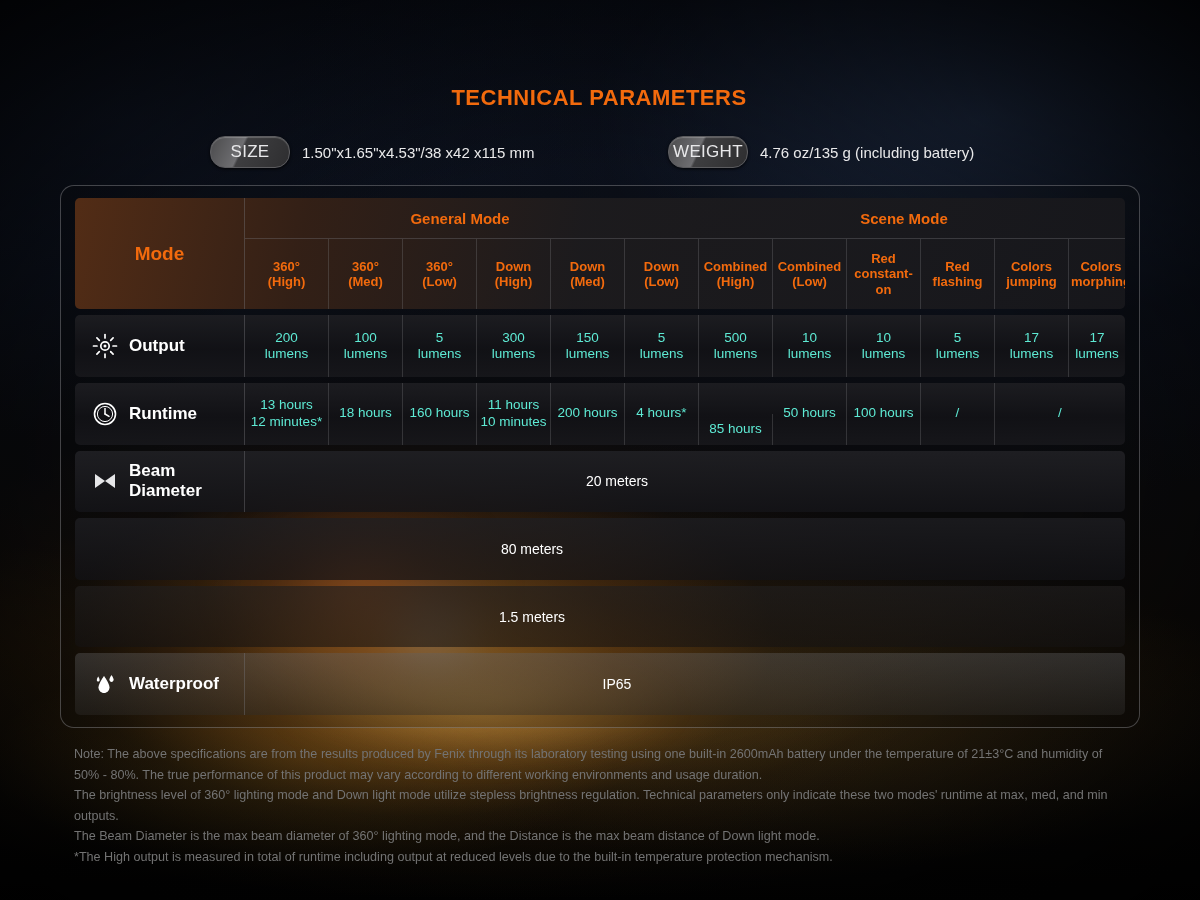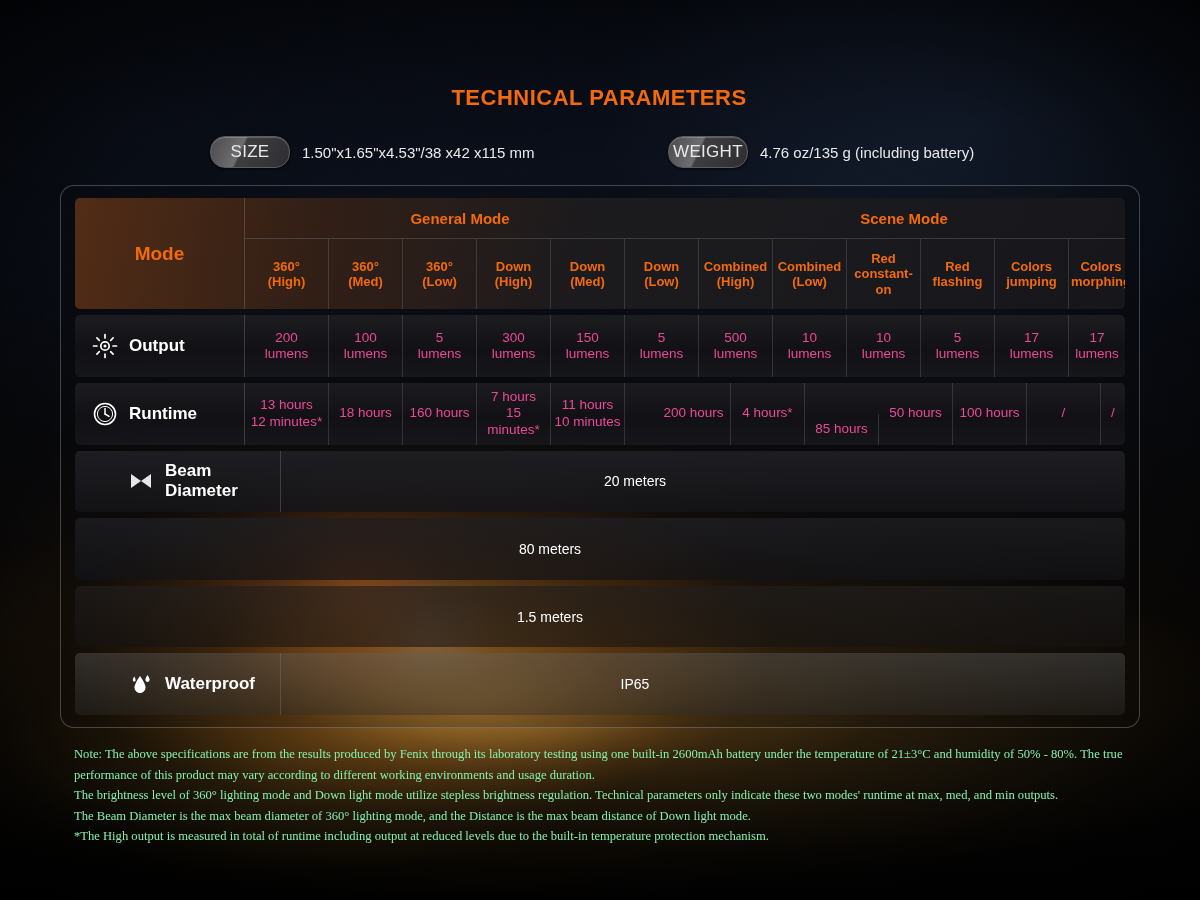--- a/index.html
+++ b/index.html
@@ -115,21 +115,21 @@
     z-index: 0;
   }
   .row > * { position: relative; z-index: 1; }
 
   #row-header { height: 112px; }
   #row-header::before {
     background: linear-gradient(100deg, rgba(86,46,22,0.95) 0%, rgba(54,33,22,0.92) 22%, rgba(30,28,30,0.90) 48%, rgba(24,24,28,0.90) 100%);
   }
   #row-output  { height: 62px; }
   #row-runtime { height: 62px; }
-  .row-wide    { height: 62px; padding-left: 36px; }
+  .row-wide    { height: 62px; }
   #row-beam::before    { background: linear-gradient(180deg, rgba(32,32,36,0.90) 0%, rgba(20,20,24,0.82) 100%); }
   #row-distance::before{ background: linear-gradient(180deg, rgba(30,30,34,0.78) 0%, rgba(18,18,22,0.70) 100%); }
   #row-impact::before  { background: linear-gradient(180deg, rgba(32,30,30,0.66) 0%, rgba(20,18,18,0.58) 100%); }
   #row-waterproof::before { background: linear-gradient(180deg, rgba(96,96,98,0.40) 0%, rgba(46,44,42,0.42) 100%); }
 
   
   .label-cell {
     width: 170px;
     flex: 0 0 170px;
     display: flex;
@@ -177,21 +177,21 @@
     padding: 0 2px;
     box-sizing: border-box;
   }
   .mode-cell:last-child { border-right: none; }
 
   
   .data-area { flex: 1; display: flex; }
   .data-cell {
     display: flex; align-items: center; justify-content: center;
     text-align: center;
-    color: #ec4899;
+    color: #5eead4;
     font-size: 13.5px;
     line-height: 1.22;
     border-right: 1px solid rgba(120,120,125,0.32);
     padding: 0 2px;
     box-sizing: border-box;
   }
   .data-cell:last-child { border-right: none; }
 
   .wide-value {
     flex: 1;
@@ -213,24 +213,23 @@
   .c8  { flex: 0 0 74px; }
   .c9  { flex: 0 0 74px; }
   .c10 { flex: 0 0 74px; }
   .c11 { flex: 1; }
 
   
   #notes {
     position: absolute;
     left: 74px; top: 744px;
     width: 1056px;
-    color: #86efac;
+    color: #737373;
     font-size: 12.6px;
     line-height: 20.6px;
-    font-family: Liberation Serif, serif;
   }
   #notes p { margin: 0; }
 </style>
 </head>
 <body>
 
 <div id="bg-scene"></div>
 <div id="vignette"></div>
 
 <h1 id="page-title">TECHNICAL PARAMETERS</h1>
@@ -344,25 +343,23 @@
             <line x1="13" y1="13" x2="17" y2="15.4" stroke="#fff" stroke-width="1.5" stroke-linecap="round"></line>
           </svg>
         </span>
         <span>Runtime</span>
       </div>
       <div class="data-area">
           <div class="data-cell c0" style="white-space: pre-line;">13 hours
 12 minutes*</div>
           <div class="data-cell c1" style="white-space: pre-line;">18 hours</div>
           <div class="data-cell c2" style="white-space: pre-line;">160 hours</div>
-          <div class="data-cell c3" style="white-space: pre-line;">7 hours
-15 minutes*</div>
           <div class="data-cell c4" style="white-space: pre-line;">11 hours
 10 minutes</div>
-          <div class="data-cell c5" style="white-space: pre-line; margin-left: 32px;">200 hours</div>
+          <div class="data-cell c5" style="white-space: pre-line;">200 hours</div>
           <div class="data-cell c6" style="white-space: pre-line;">4 hours*</div>
           <div class="data-cell c7" style="white-space: pre-line; margin-top: 31px;">85 hours</div>
           <div class="data-cell c8" style="white-space: pre-line;">50 hours</div>
           <div class="data-cell c9" style="white-space: pre-line;">100 hours</div>
           <div class="data-cell c10" style="white-space: pre-line;">/</div>
           <div class="data-cell c11" style="white-space: pre-line;">/</div>
         </div>
     </div>
 
     <div class="row row-wide" id="row-beam">

